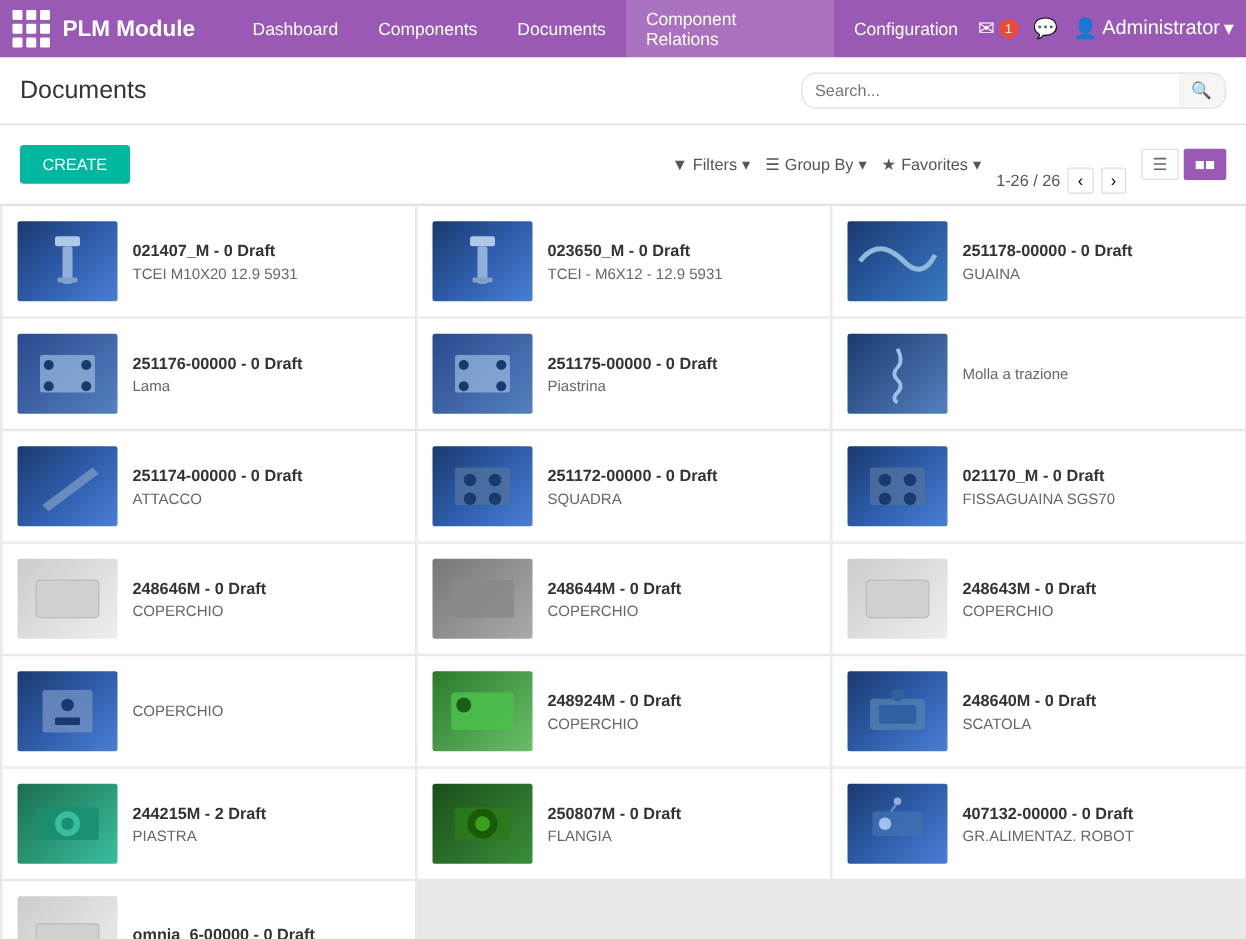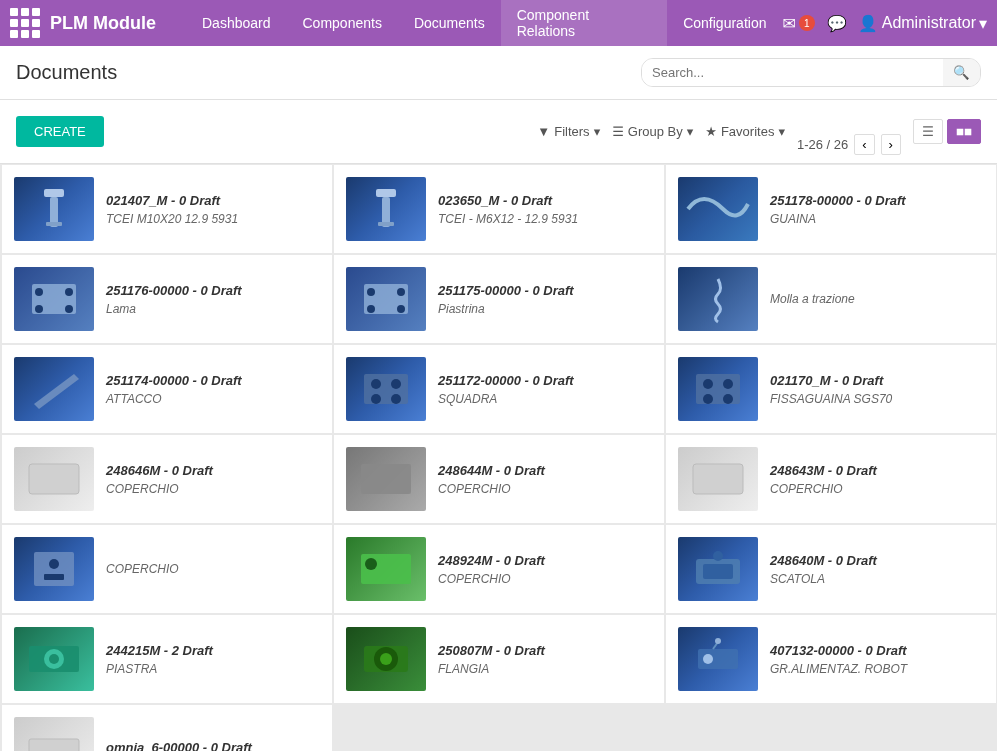--- a/index.html
+++ b/index.html
@@ -205,21 +205,20 @@
       border-radius: 2px;
       flex-shrink: 0;
       display: flex;
       align-items: center;
       justify-content: center;
       overflow: hidden;
       position: relative;
     }
     .doc-info {
       flex: 1;
-      font-style: italic;
     }
     .doc-title {
       font-size: 13px;
       font-weight: bold;
       color: #333;
       margin-bottom: 4px;
     }
     .doc-sub {
       font-size: 12px;
       color: #666;

